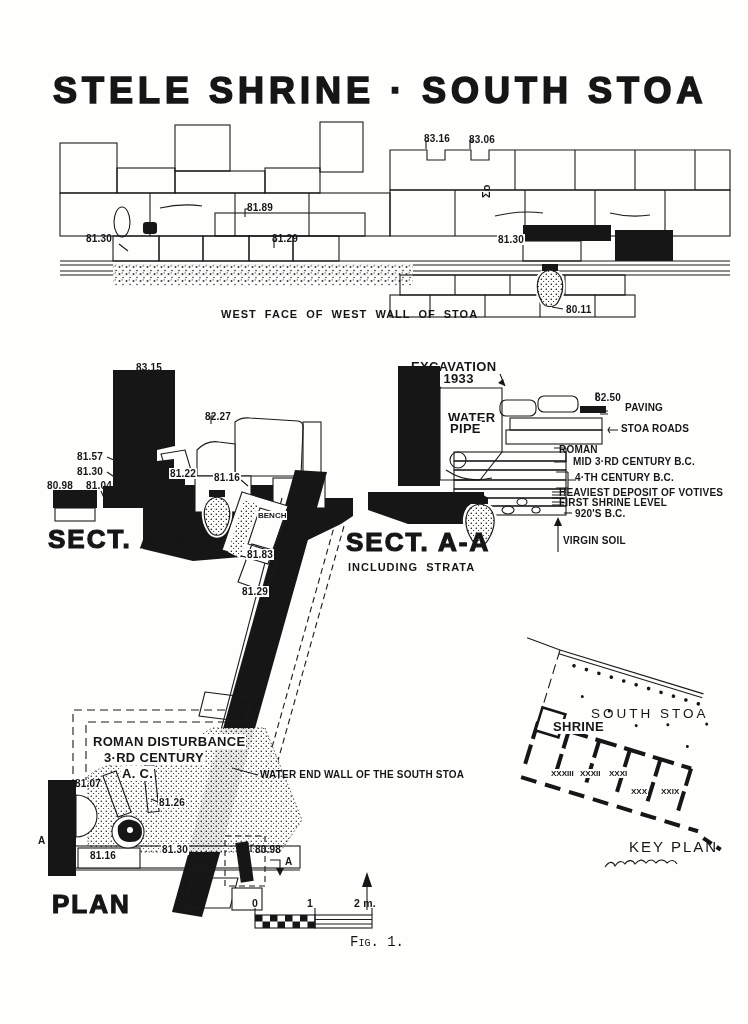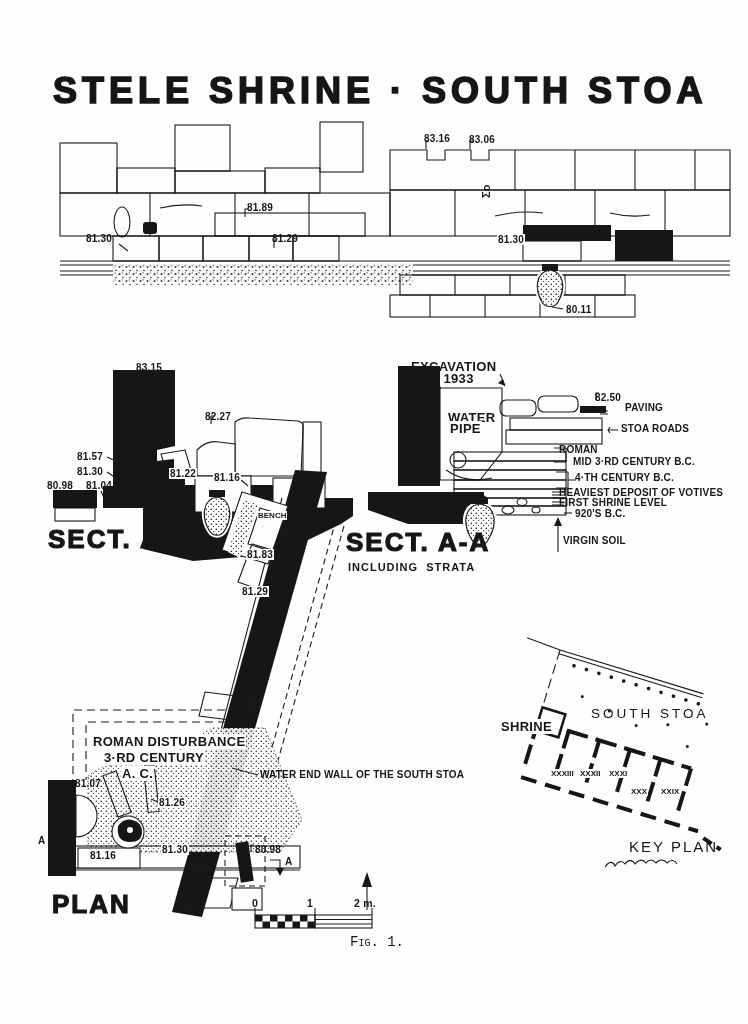--- a/index.html
+++ b/index.html
@@ -135,20 +135,21 @@
   </svg>
 
   <div class="abs lbl" style="left:424px;top:133px">83.16</div>
   <div class="abs lbl" style="left:469px;top:134px">83.06</div>
   <div class="abs lbl" style="left:247px;top:202px">81.89</div>
   <div class="abs lbl" style="left:86px;top:233px">81.30</div>
   <div class="abs lbl" style="left:272px;top:233px">81.29</div>
   <div class="abs lbl wbg" style="left:497px;top:234px">81.30</div>
   <div class="abs lbl" style="left:566px;top:304px">80.11</div>
   <div class="abs lbl" style="left:480px;top:198px;font-size:11px;transform:rotate(-90deg);transform-origin:left top">Σο</div>
+  <div class="abs h2" style="left:221px;top:308px">WEST FACE OF WEST WALL OF STOA</div>
 
   <svg class="abs" style="left:45px;top:358px" width="305" height="250" viewBox="0 0 305 250">
     <path class="bk" d="M68,12 L130,12 L130,88 L112,92 L112,103 L129,101 L129,114 L140,114 L140,127 L255,127 L258,140 L308,140 L308,158 L296,166 L234,196 L148,203 L98,191 L98,150 L58,150 L58,128 L68,128 Z"></path>
     <rect class="bk" x="8" y="132" width="44" height="18"></rect>
     <rect class="o" x="10" y="150" width="40" height="13" fill="url(#hatch2)"></rect>
     <g>
       <path class="ow" d="M190,64 q6,-5 15,-4 l48,3 q6,1 5,8 l-2,47 h-66 z"></path>
       <path class="ow" d="M152,92 q10,-10 22,-8 l16,2 v32 h-38 z"></path>
       <rect class="ow" x="150" y="118" width="56" height="36"></rect>
       <rect class="ow" x="228" y="120" width="52" height="30"></rect>
@@ -375,21 +376,21 @@
         <line x1="128" y1="75" x2="128" y2="133" stroke-dasharray="18 6 20"></line>
         <line x1="160" y1="75" x2="160" y2="133" stroke-dasharray="18 6 20"></line>
         <line x1="192" y1="138" x2="212" y2="144" stroke-dasharray="10 6"></line>
       </g>
       <rect x="0" y="60" width="24" height="24" fill="#fefefd" stroke="#161616" stroke-width="2.5"></rect>
     </g>
     <path class="ln" stroke-width="0.9" d="M100,232 c4,-6 8,-6 10,-1 c3,-5 7,-6 10,-2 c3,-5 8,-4 10,0 c4,-5 8,-5 11,-1 c3,-4 7,-4 10,0 c3,-4 8,-4 11,0 c4,-4 8,-3 10,1"></path>
   </svg>
 
   <div class="abs thin" style="left:591px;top:706px;font-size:13.5px;letter-spacing:3px">SOUTH STOA</div>
-  <div class="abs lbl95 wbg" style="left:500px;top:719px">SHRINE</div>
+  <div class="abs lbl95 wbg" style="left:552px;top:719px">SHRINE</div>
   <div class="abs lbl8 wbg" style="left:550px;top:769px">XXXIII</div>
   <div class="abs lbl8 wbg" style="left:579px;top:769px">XXXII</div>
   <div class="abs lbl8 wbg" style="left:608px;top:769px">XXXI</div>
   <div class="abs lbl8 wbg" style="left:630px;top:787px">XXX</div>
   <div class="abs lbl8 wbg" style="left:660px;top:787px">XXIX</div>
   <div class="abs thin" style="left:629px;top:838px;font-size:15px;letter-spacing:2px">KEY PLAN</div>
 
   <svg class="abs" style="left:248px;top:868px" width="145" height="70" viewBox="0 0 145 70">
     <g>
       <rect class="bk" x="7" y="47" width="7.5" height="6.5"></rect>

